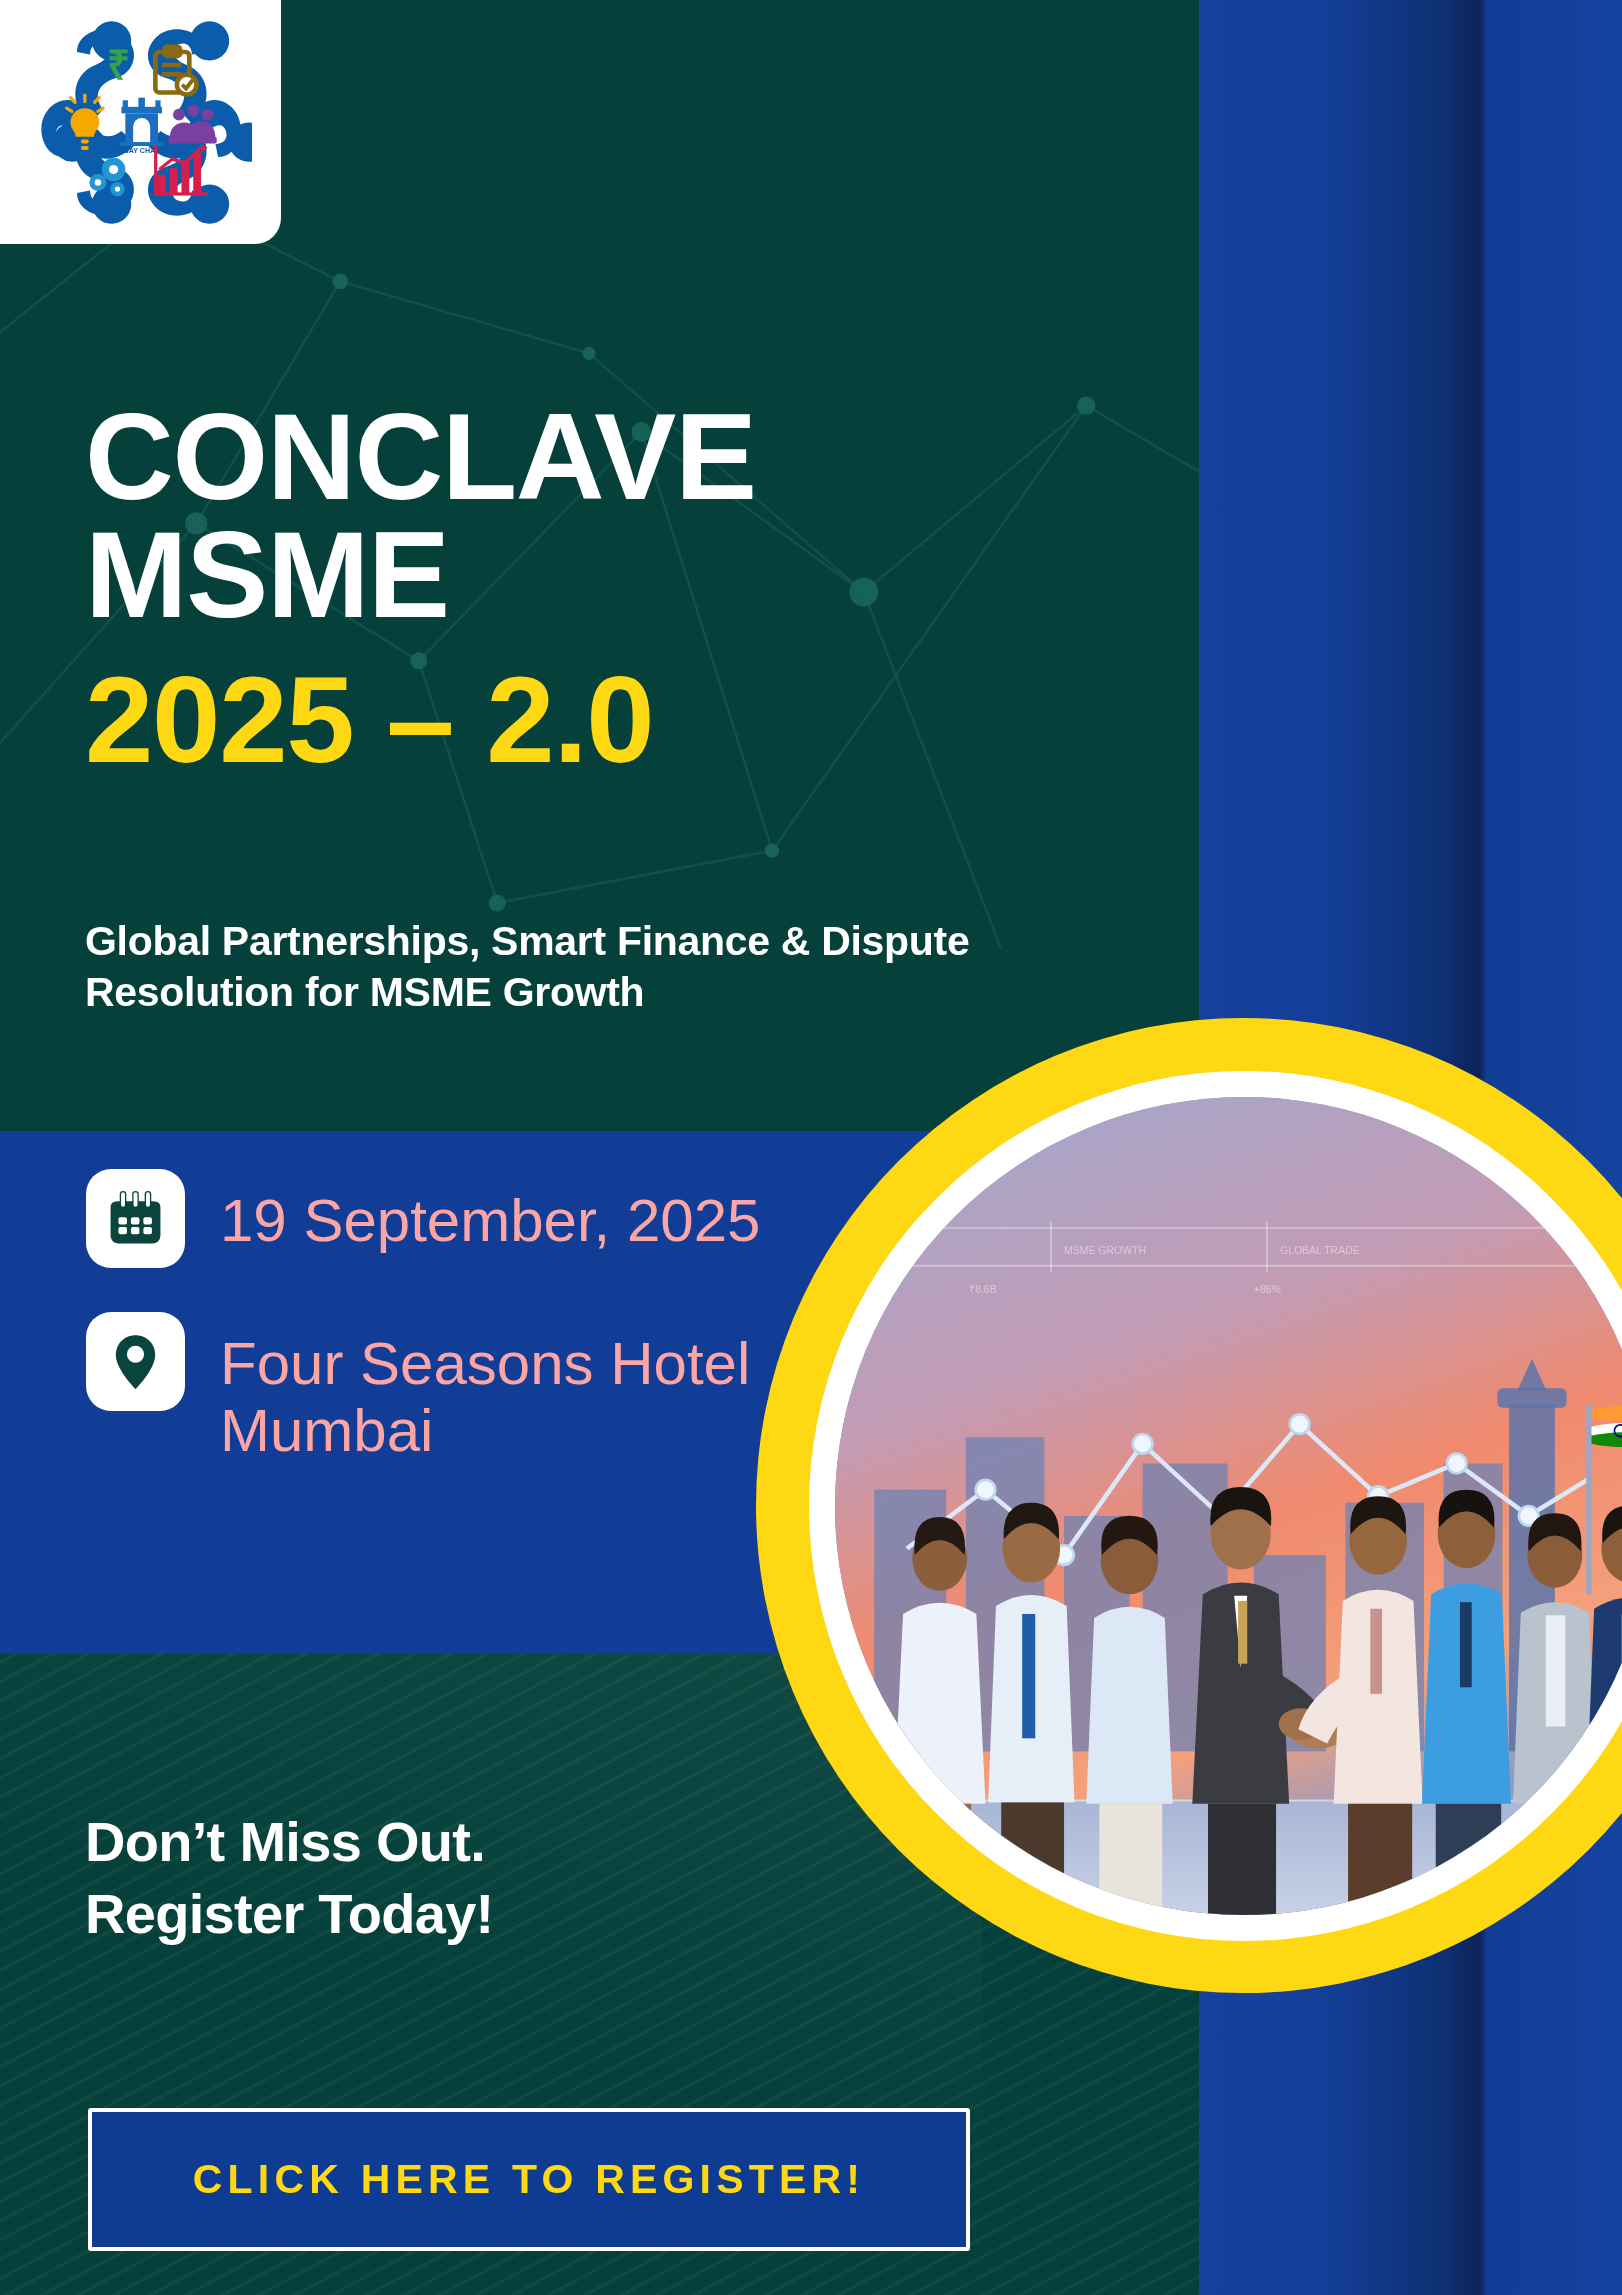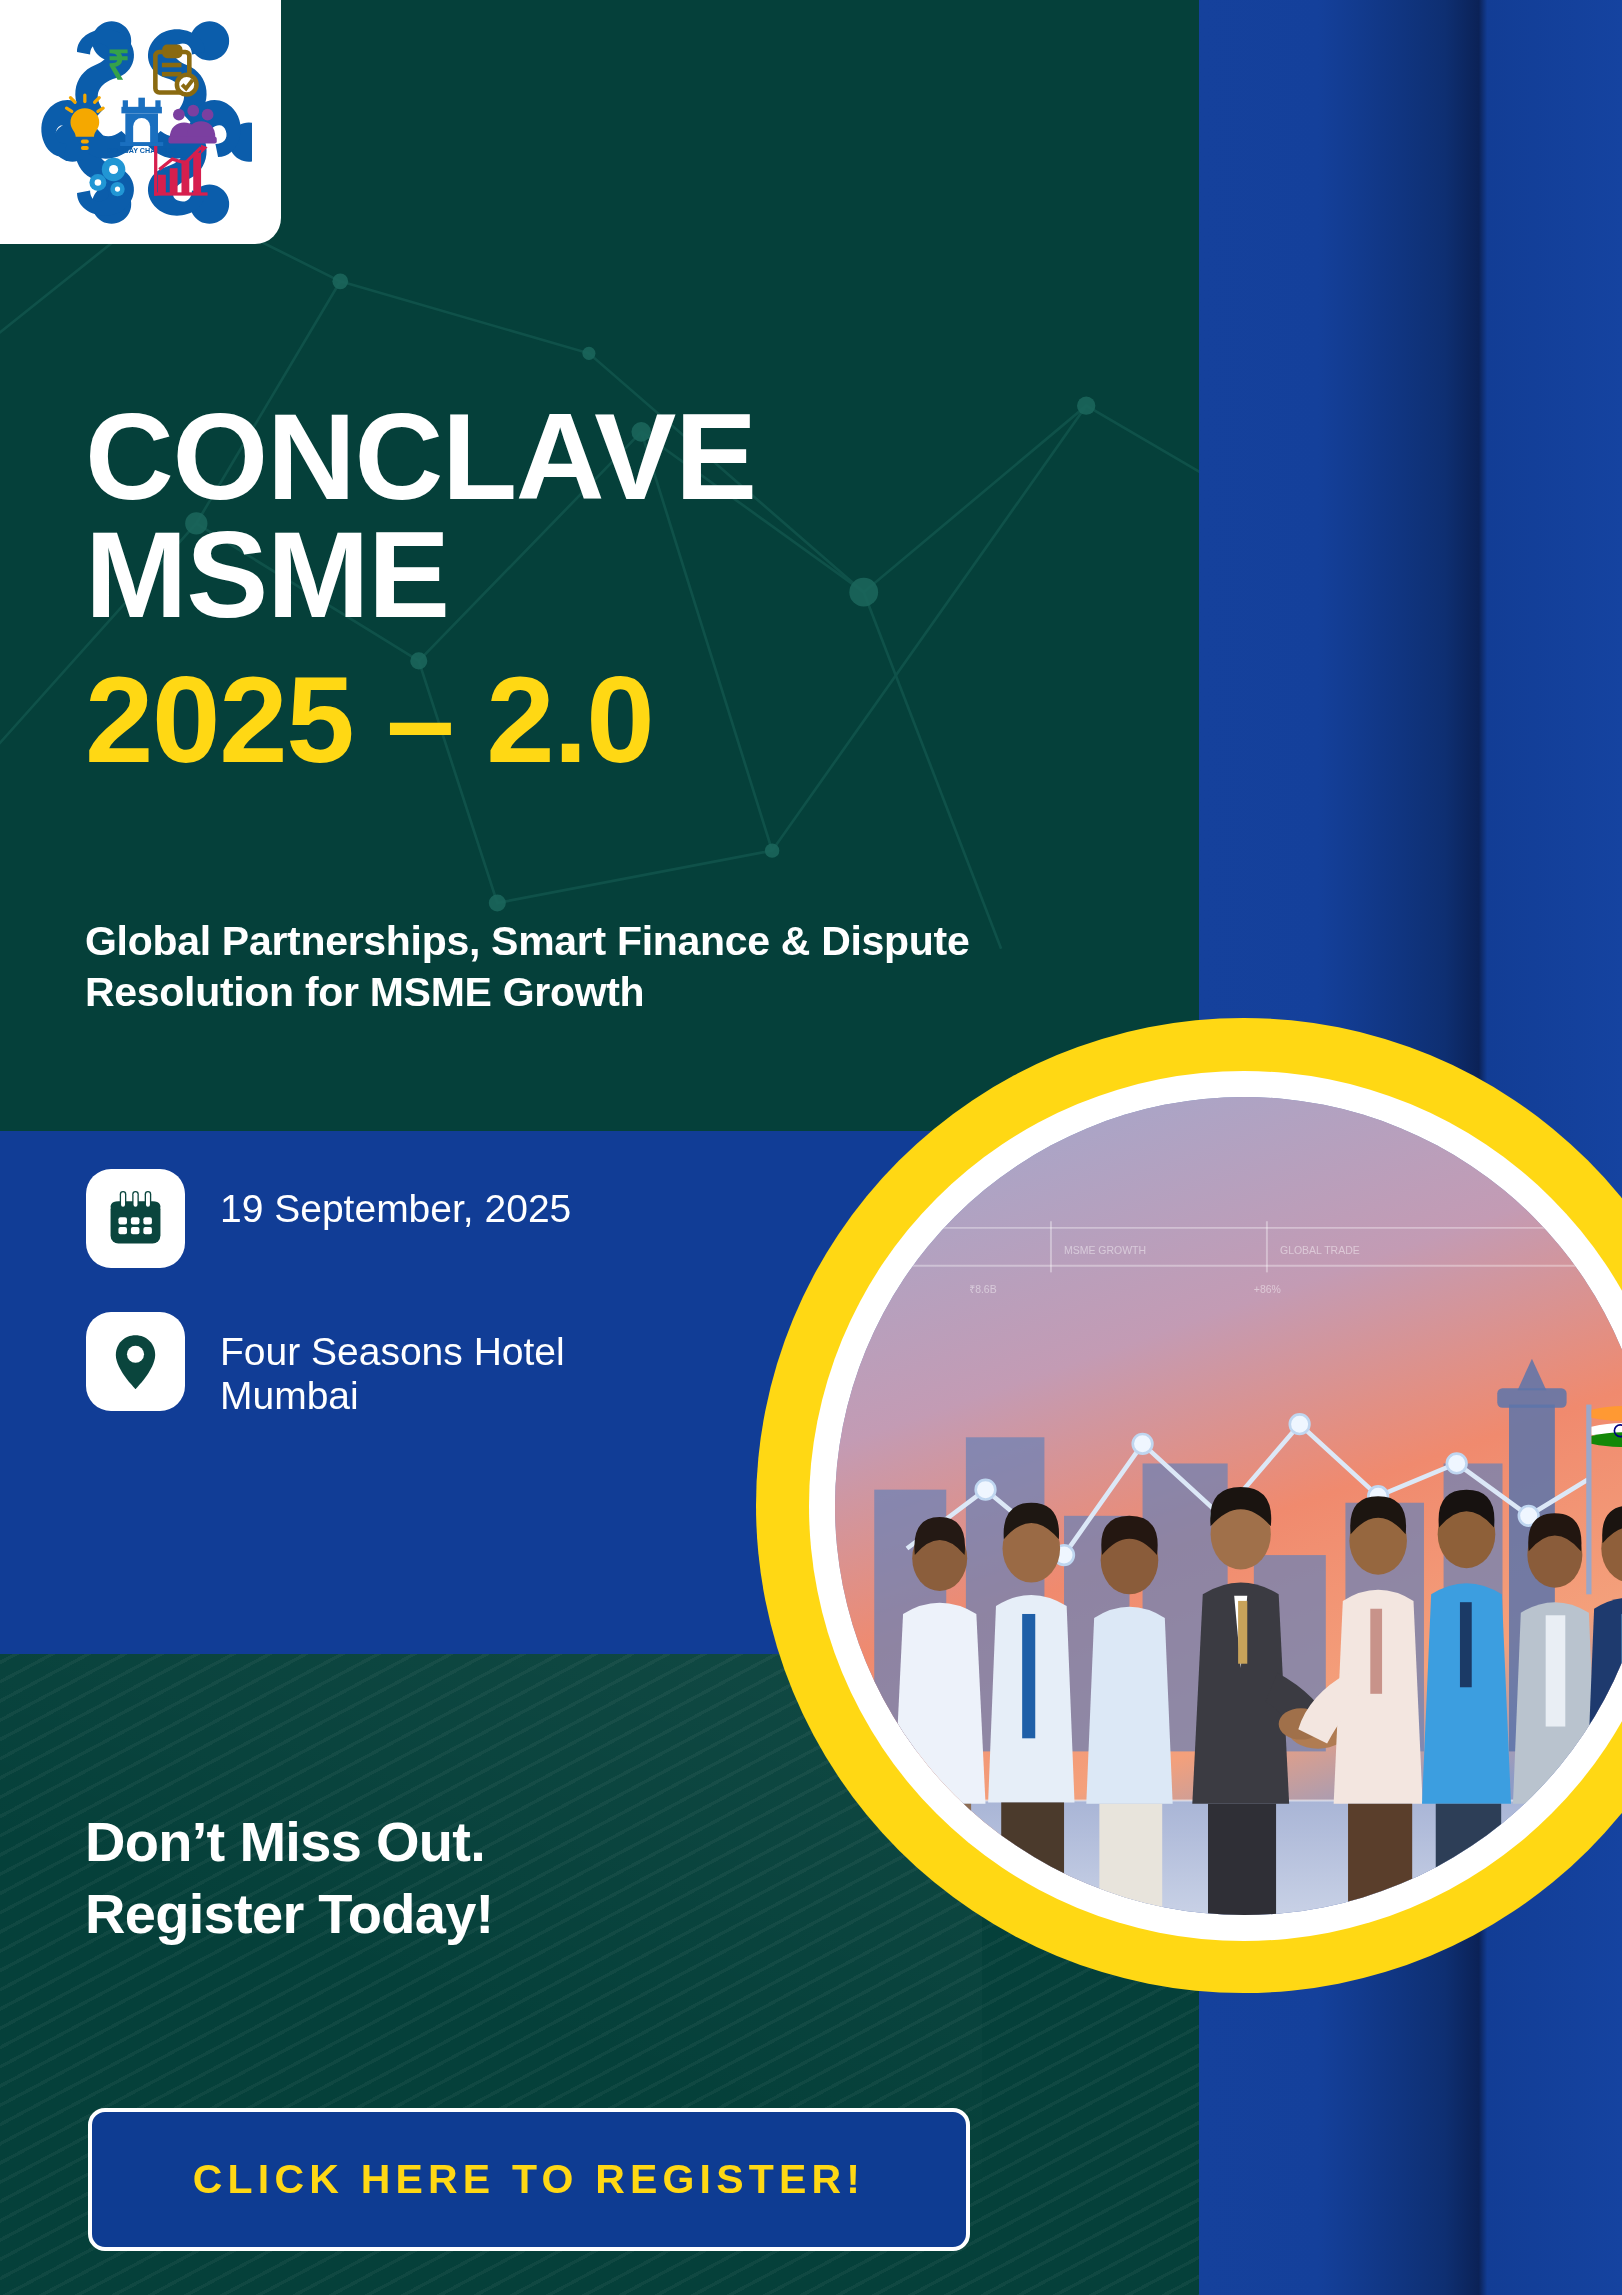--- a/index.html
+++ b/index.html
@@ -36,29 +36,29 @@
   .subtitle{position:absolute;left:85px;top:916px;width:1021px;color:#ffffff;
      font-weight:700;font-size:41px;line-height:1.25;letter-spacing:-0.3px;}
 
   
   .details{position:absolute;left:86px;top:1169px;width:720px;}
   .detail-row{display:flex;align-items:flex-start;margin-bottom:44px;}
   .detail-row:last-child{margin-bottom:0;}
   .detail-icon{width:99px;height:99px;border-radius:25px;background:#ffffff;flex:0 0 99px;
      display:flex;align-items:center;justify-content:center;}
   .detail-icon svg{width:63px;height:63px;display:block;}
-  .detail-text{margin-left:35px;color:#ffffff;font-size:39px;line-height:1.12;font-weight:400;
+  .detail-text{margin-left:35px;color:#fca5a5;font-size:60px;line-height:1.12;font-weight:400;
      padding-top:18.3px;letter-spacing:0px;white-space:pre-line;}
 
   
   .cta{position:absolute;left:85px;top:1806px;width:851px;color:#ffffff;
      font-weight:700;font-size:56px;line-height:1.28;letter-spacing:-0.7px;}
 
   .reg-btn{position:absolute;left:88px;top:2108px;width:882px;height:143px;
-     box-sizing:border-box;background:#0E3C92;border:4.6px solid #ffffff;border-radius:17px;
+     box-sizing:border-box;background:#0E3C92;border:4.6px solid #ffffff;border-radius:3px;
      display:flex;align-items:center;justify-content:center;cursor:pointer;}
   .reg-btn span{color:#FFD814;font-weight:700;font-size:41px;letter-spacing:5.2px;}
 
   
   .photo-wrap{position:absolute;left:756px;top:1018px;width:975px;height:975px;border-radius:50%;
      background:#FFD814;display:flex;align-items:center;justify-content:center;}
   .photo-white{width:870px;height:870px;border-radius:50%;background:#ffffff;
      display:flex;align-items:center;justify-content:center;}
   .photo-clip{width:818px;height:818px;border-radius:50%;overflow:hidden;position:relative;background:#7E93C4;}
   .photo-clip svg{position:absolute;left:0;top:0;width:818px;height:818px;}

